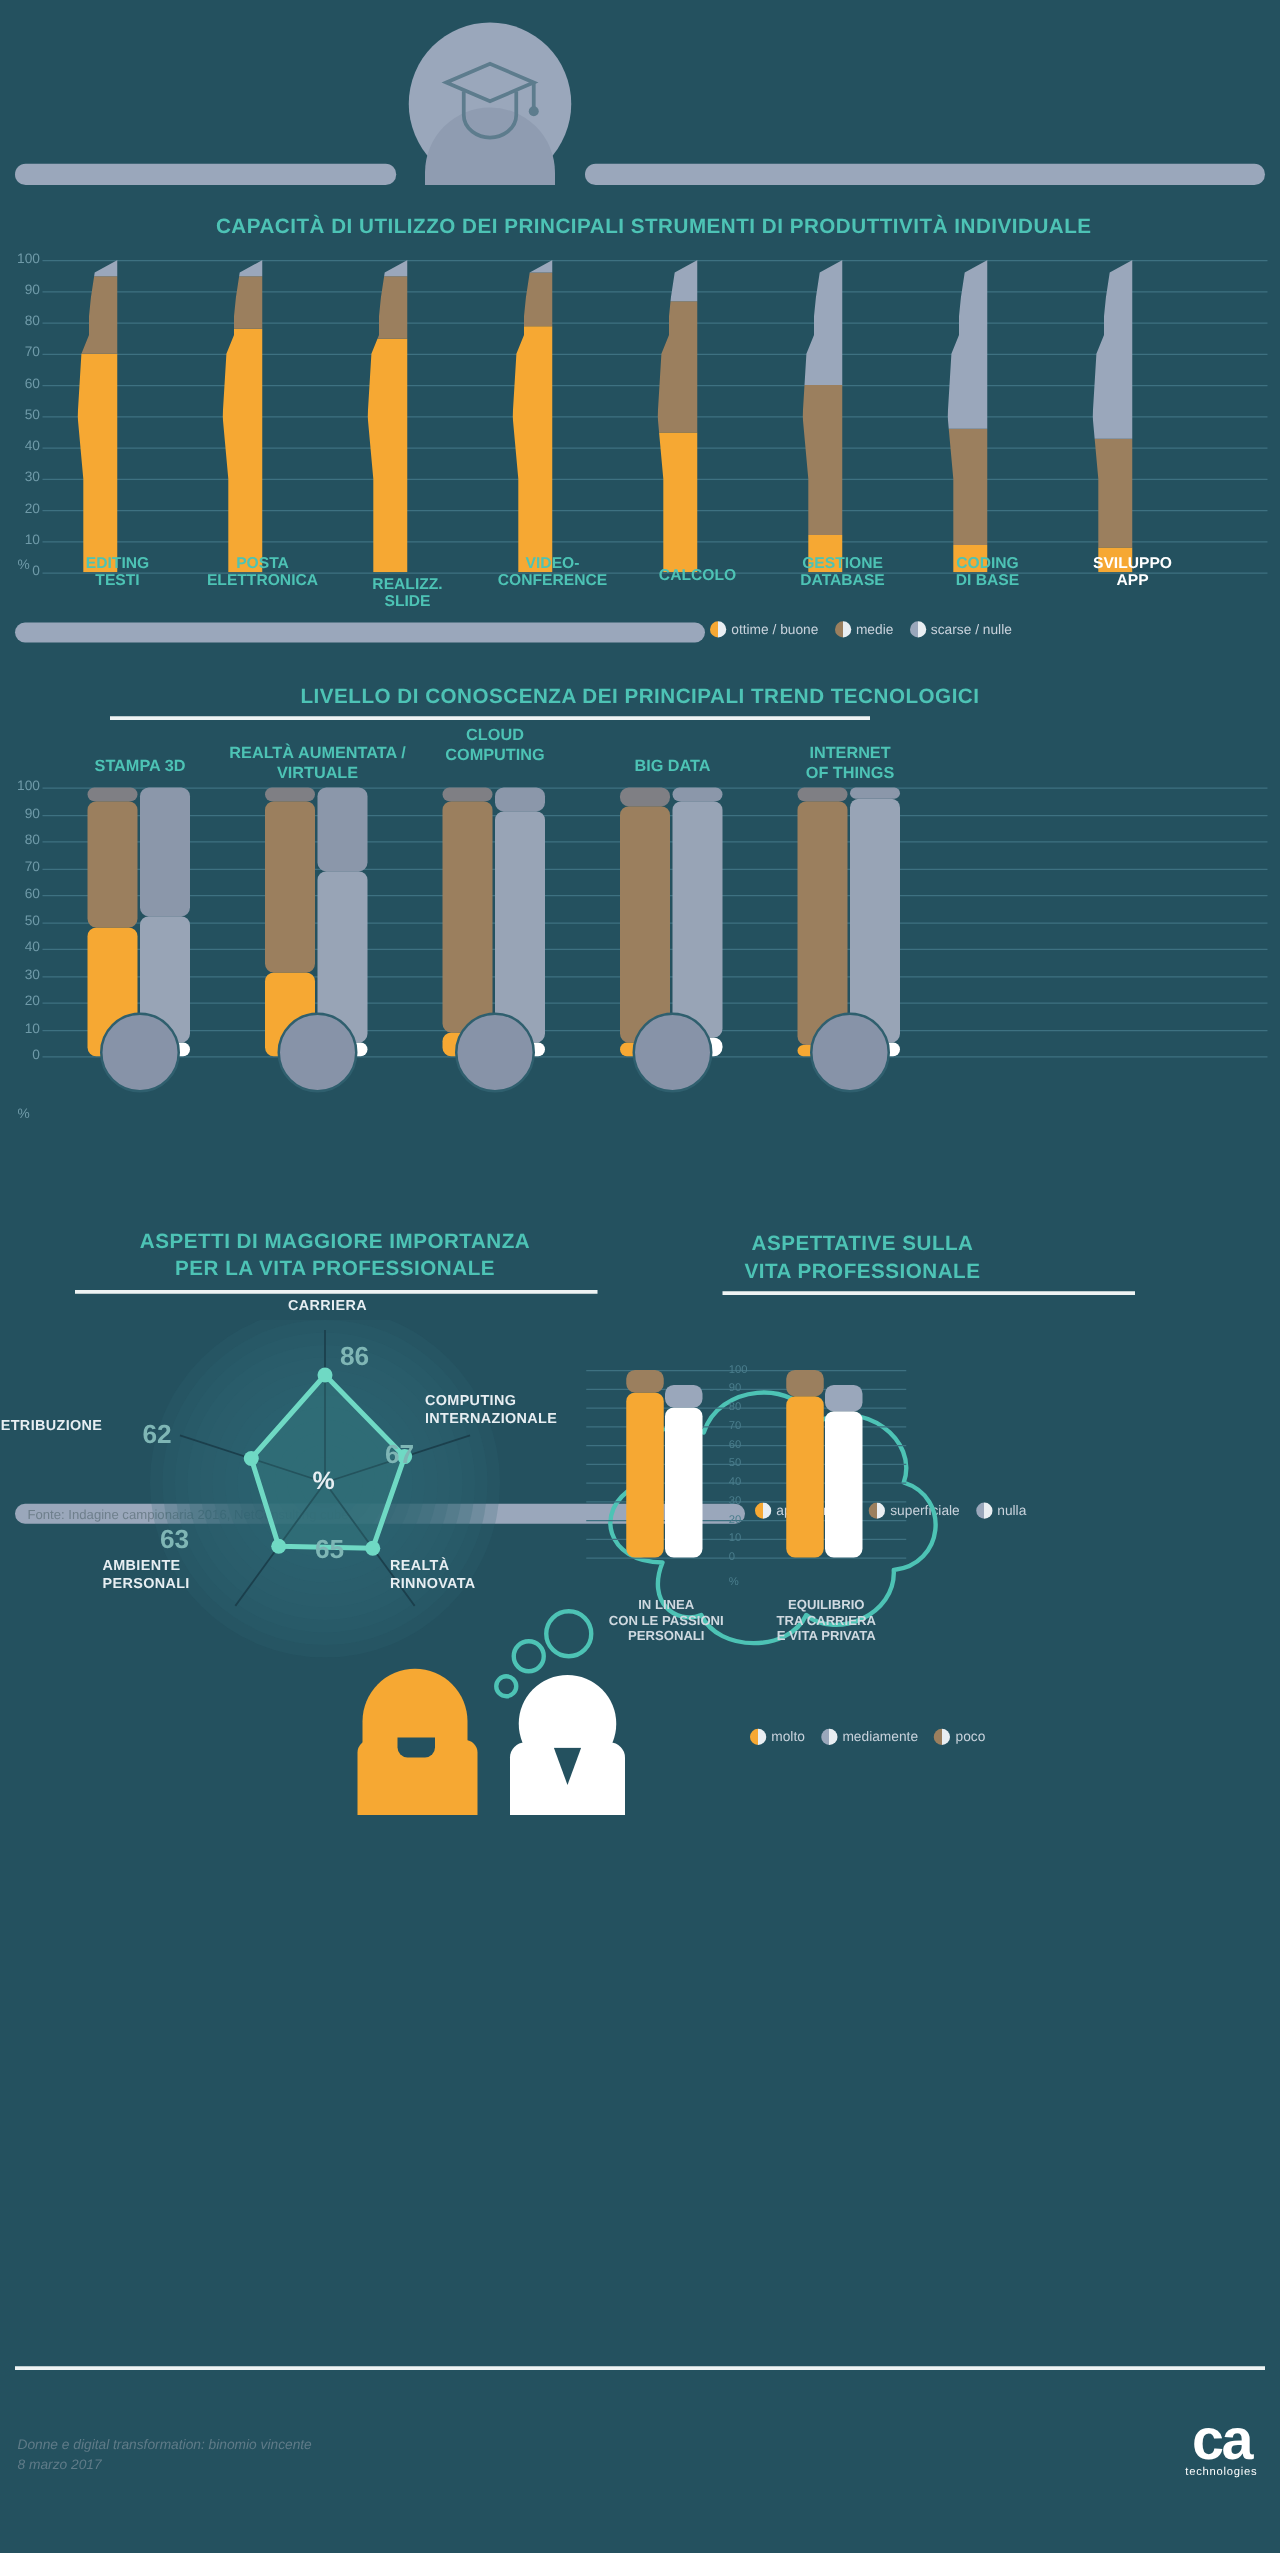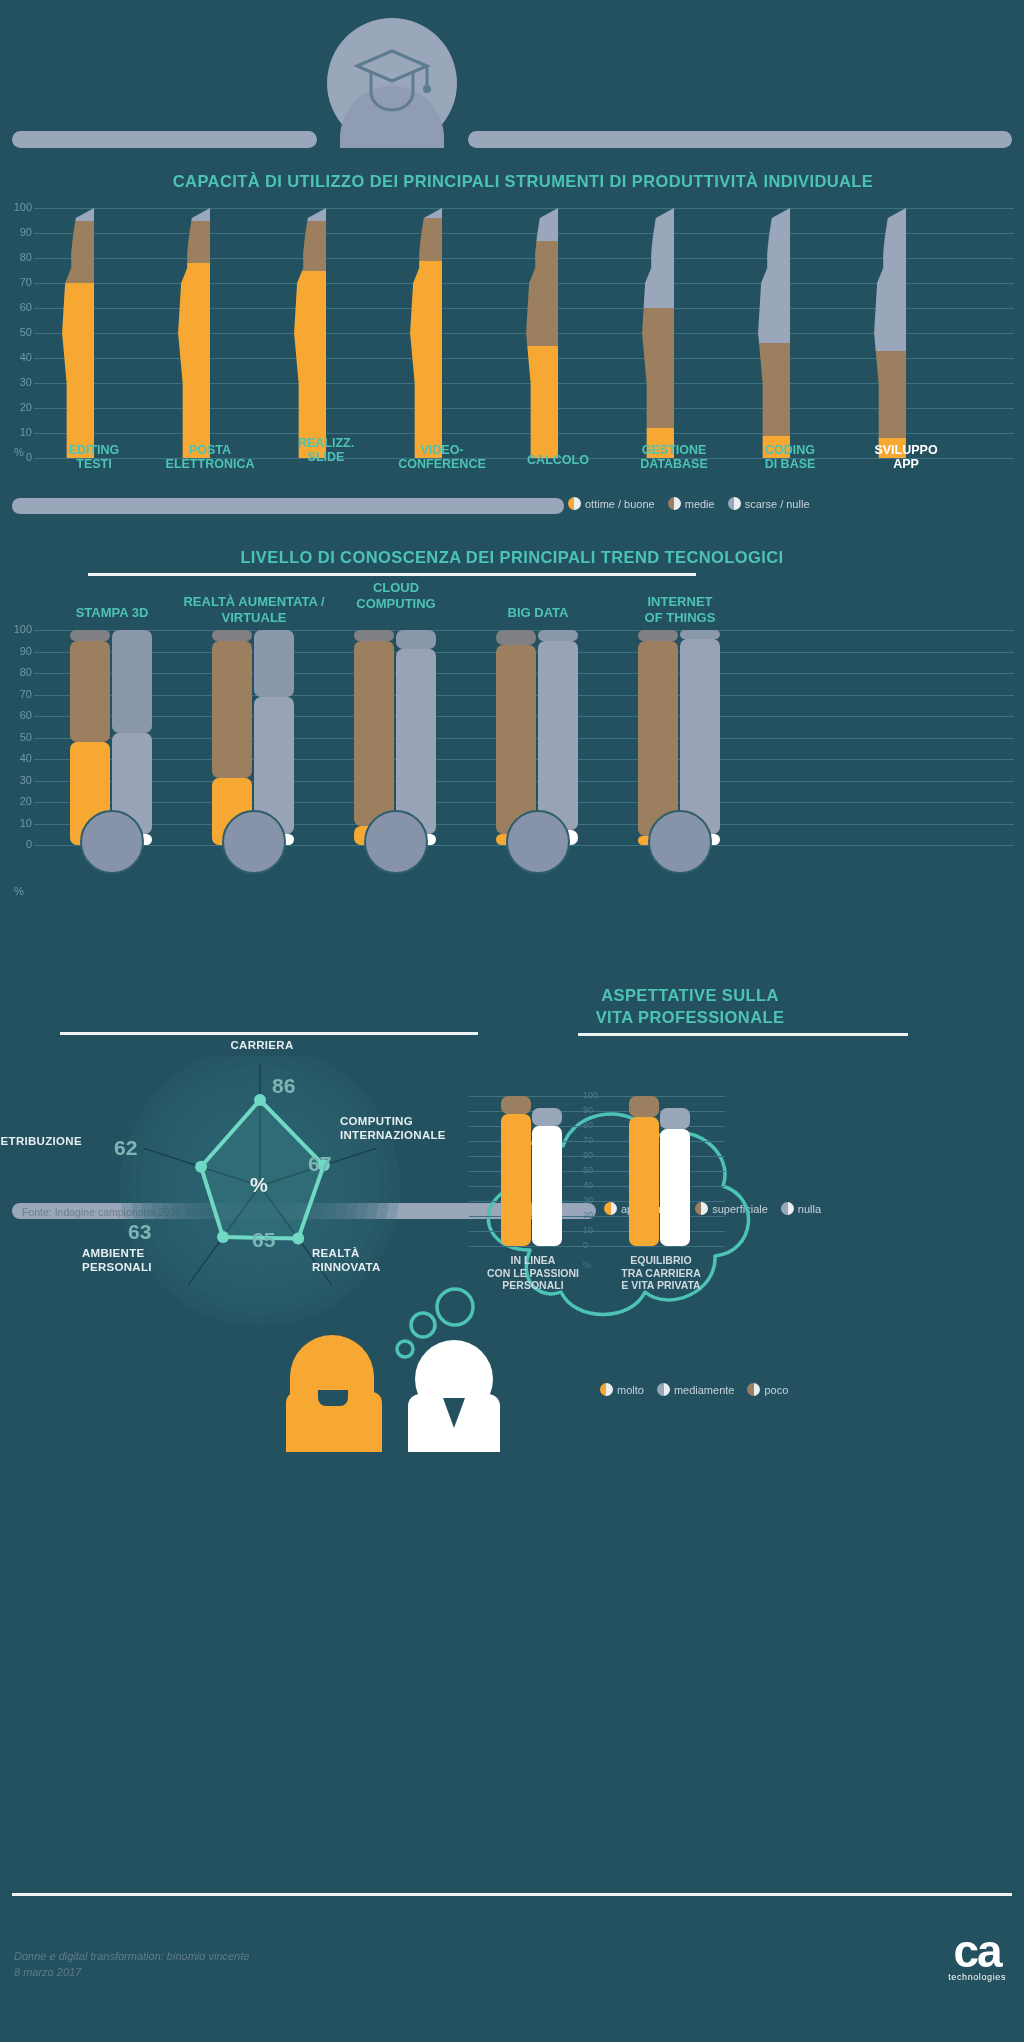--- a/index.html
+++ b/index.html
@@ -76,21 +76,21 @@
   .rad-lab { position:absolute; font-size:11.5px; font-weight:bold; color:#e7eef2; letter-spacing:.3px; line-height:14px; }
   .rad-val { position:absolute; font-size:21px; font-weight:bold; color:#7fb6b5; }
   .pct-center { position:absolute; font-size:20px; font-weight:bold; color:#e7eef2; }
 
   
   .cloud { position:absolute; left:455px; top:1060px; width:320px; height:290px; }
   .cl-bar-col { position:absolute; bottom:0; width:64px; }
   .cl-bar { position:absolute; bottom:0; width:30px; }
   .cl-bar.l { left:0; }
   .cl-bar.r { left:31px; }
-  .cl-lab { position:absolute; font-size:10.5px; font-weight:bold; color:#cfd9e0; text-align:center; line-height:12.5px; }
+  .cl-lab { position:absolute; font-size:10.5px; font-weight:bold; color:#cfd9e0; text-align:center; line-height:12.5px;margin-top:24px; }
   .cl-grid { position:absolute; height:1px; background:#3e7181; }
   .cl-gl { position:absolute; font-size:9px; color:#4a7d8c; }
 
   
   .pr-head { position:absolute; border-radius:50%; }
   .pr-body { position:absolute; }
 
   
   .foot-rule { position:absolute; left:12px; top:1893px; width:1000px; height:3px; background:#eef3f4; }
   .foot-txt { position:absolute; left:14px; font-size:11px; color:#5f7b88; font-style:italic; }
@@ -241,21 +241,21 @@
   <div class="pct-lab" id="c1pct" style="left:14px;top:446px;">%</div>
   <div id="c1cats">
       <div style="position: absolute; width: 116px; text-align: center; font-size: 12.5px; font-weight: bold; color: rgb(77, 195, 181); line-height: 14px; left: 36px; top: 443px;">
         <div>EDITING</div>
         <div>TESTI</div>
       </div>
       <div style="position: absolute; width: 116px; text-align: center; font-size: 12.5px; font-weight: bold; color: rgb(77, 195, 181); line-height: 14px; left: 152px; top: 443px;">
         <div>POSTA</div>
         <div>ELETTRONICA</div>
       </div>
-      <div style="position: absolute; width: 116px; text-align: center; font-size: 12.5px; font-weight: bold; color: rgb(77, 195, 181); line-height: 14px; left: 268px; top: 436px;">
+      <div style="position: absolute; width: 116px; text-align: center; font-size: 12.5px; font-weight: bold; color: rgb(77, 195, 181); line-height: 14px; left: 268px; top: 460px;">
         <div>REALIZZ.</div>
         <div>SLIDE</div>
       </div>
       <div style="position: absolute; width: 116px; text-align: center; font-size: 12.5px; font-weight: bold; color: rgb(77, 195, 181); line-height: 14px; left: 384px; top: 443px;">
         <div>VIDEO-</div>
         <div>CONFERENCE</div>
       </div>
       <div style="position: absolute; width: 116px; text-align: center; font-size: 12.5px; font-weight: bold; color: rgb(77, 195, 181); line-height: 14px; left: 500px; top: 453px;">
         <div>CALCOLO</div>
       </div>
@@ -408,20 +408,24 @@
       <span class="lg-item">
         <span class="lg-dot" style="background:linear-gradient(90deg,#9b7f5e 50%,#e9eef2 50%)"></span>
         <span>superficiale</span>
       </span>
       <span class="lg-item">
         <span class="lg-dot" style="background:linear-gradient(90deg,#9aa7bb 50%,#e9eef2 50%)"></span>
         <span>nulla</span>
       </span>
     </div>
 
+  <div class="sec-title t3" id="t3">
+      <div>ASPETTI DI MAGGIORE IMPORTANZA</div>
+      <div>PER LA VITA PROFESSIONALE</div>
+    </div>
   <div class="t3rule"></div>
   <div class="radar" id="radar"><svg width="320" height="270">
         <circle cx="160" cy="130" r="140" fill="#2e6572" opacity="0.22"></circle>
         <circle cx="160" cy="130" r="130" fill="#2e6572" opacity="0.22"></circle>
         <circle cx="160" cy="130" r="120" fill="#2e6572" opacity="0.22"></circle>
         <circle cx="160" cy="130" r="110" fill="#2e6572" opacity="0.22"></circle>
         <circle cx="160" cy="130" r="100" fill="#2e6572" opacity="0.22"></circle>
         <circle cx="160" cy="130" r="90" fill="#2e6572" opacity="0.22"></circle>
         <circle cx="160" cy="130" r="80" fill="#2e6572" opacity="0.22"></circle>
         <circle cx="160" cy="130" r="70" fill="#2e6572" opacity="0.22"></circle>

